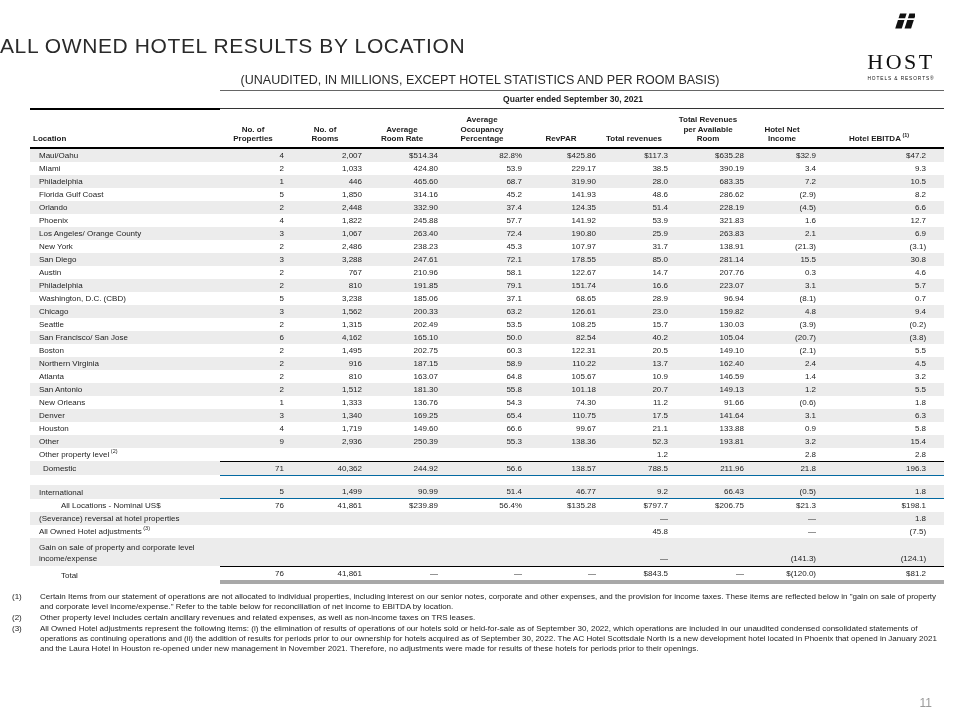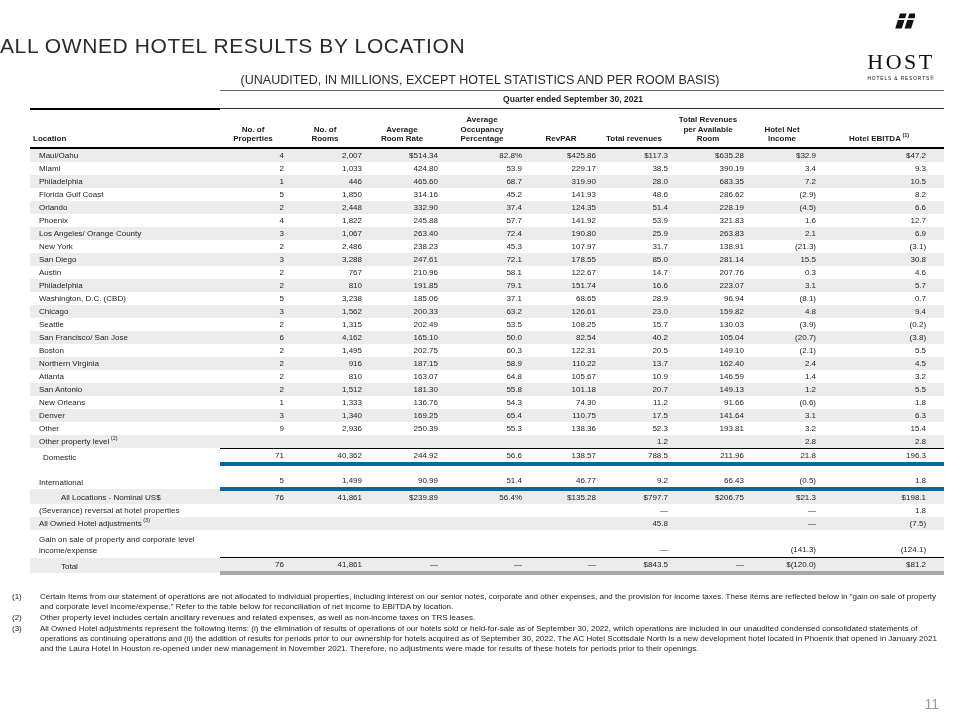--- a/index.html
+++ b/index.html
@@ -24,33 +24,33 @@
   th:last-child{padding-right:6px}
   tbody td{height:13px;line-height:13px;padding:0 2px;vertical-align:bottom;white-space:nowrap}
   tbody tr:nth-child(odd) td{background:#ececec}
   td.num{text-align:right}
   td:last-child{padding-right:18px}
   td.loc{overflow:hidden;padding-left:9px}
   td.ind1{padding-left:13px}
   td.ind2{padding-left:31px}
   tr.spacer td{height:10px;background:#fff !important}
   td.lt{border-top:1px solid #000}
-  td.lb{border-bottom:4px solid #0369a1}
+  td.lb{border-bottom:1px solid #0369a1}
   td.tot{border-top:1px solid #000;border-bottom:4px solid #a8a8a8}
   tr.wrap td{height:28px;line-height:11px;vertical-align:bottom;padding-bottom:2px}
   tr.wrap td.loc{white-space:normal}
   sup{font-size:5.5px;vertical-align:super;line-height:0}
 
   
   .footnotes{position:absolute;top:592px;left:12px;width:938px}
   .fn{display:flex;margin-bottom:1px}
   .fn-num{flex:0 0 28px;font-size:8px;line-height:10px}
   .fn-text{flex:1;font-size:8px;line-height:10px;color:#222}
 
-  .page-num{position:absolute;right:21px;top:696px;font-size:14px;color:#9a9a9a}
+  .page-num{position:absolute;right:28px;top:696px;font-size:12px;color:#9a9a9a}
 </style>
 </head>
 <body>
 
 <div class="slide">
 
   <div class="logo">
     <svg width="28" height="17" viewBox="0 0 30 17">
       <g fill="#111" transform="skewX(-18) translate(6,0)">
         <rect x="8" y="0" width="7" height="5"></rect>
@@ -344,20 +344,32 @@
           <td class="num">1,340</td>
           <td class="num">169.25</td>
           <td class="num">65.4</td>
           <td class="num">110.75</td>
           <td class="num">17.5</td>
           <td class="num">141.64</td>
           <td class="num">3.1</td>
           <td class="num">6.3</td>
         </tr>
         <tr>
+          <td class="loc">Houston</td>
+          <td class="num">4</td>
+          <td class="num">1,719</td>
+          <td class="num">149.60</td>
+          <td class="num">66.6</td>
+          <td class="num">99.67</td>
+          <td class="num">21.1</td>
+          <td class="num">133.88</td>
+          <td class="num">0.9</td>
+          <td class="num">5.8</td>
+        </tr>
+        <tr>
           <td class="loc">Other</td>
           <td class="num">9</td>
           <td class="num">2,936</td>
           <td class="num">250.39</td>
           <td class="num">55.3</td>
           <td class="num">138.36</td>
           <td class="num">52.3</td>
           <td class="num">193.81</td>
           <td class="num">3.2</td>
           <td class="num">15.4</td>

